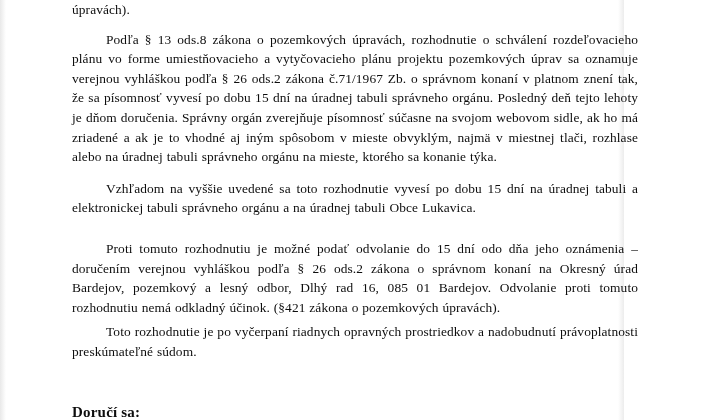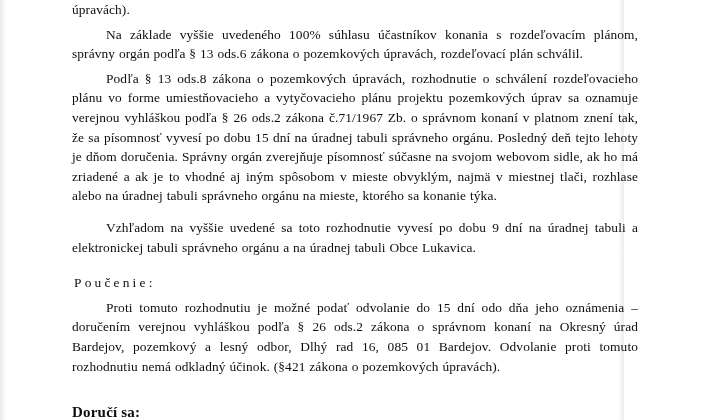--- a/index.html
+++ b/index.html
@@ -81,38 +81,37 @@
 
   <div class="edge-shadow-left"></div>
   <div class="edge-shadow-right"></div>
 
   <div class="doc-body">
 
     <p class="para">úpravách).</p>
 
     <div class="gap-sm"></div>
 
-    <p class="para indent">Na základe vyššie uvedeného 100% súhlasu účastníkov konania s rozdeľovacím plánom, správny orgán podľa § 13 ods.6 zákona o pozemkových úpravách, rozdeľovací plán schválil.</p>
 
     <div class="gap-sm"></div>
 
     <p class="para indent">Podľa § 13 ods.8 zákona o pozemkových úpravách, rozhodnutie o schválení rozdeľovacieho plánu vo forme umiestňovacieho a vytyčovacieho plánu projektu pozemkových úprav sa oznamuje verejnou vyhláškou podľa § 26 ods.2 zákona č.71/1967 Zb. o správnom konaní v platnom znení tak, že sa písomnosť vyvesí po dobu 15 dní na úradnej tabuli správneho orgánu. Posledný deň tejto lehoty je dňom doručenia. Správny orgán zverejňuje písomnosť súčasne na svojom webovom sidle, ak ho má zriadené a ak je to vhodné aj iným spôsobom v mieste obvyklým, najmä v miestnej tlači, rozhlase alebo na úradnej tabuli správneho orgánu na mieste, ktorého sa konanie týka.</p>
 
     <div class="gap-md"></div>
 
-    <p class="para indent">Vzhľadom na vyššie uvedené sa toto rozhodnutie vyvesí po dobu 9 dní na úradnej tabuli a elektronickej tabuli správneho orgánu a na úradnej tabuli Obce Lukavica.</p>
+    <p class="para indent">Vzhľadom na vyššie uvedené sa toto rozhodnutie vyvesí po dobu 15 dní na úradnej tabuli a elektronickej tabuli správneho orgánu a na úradnej tabuli Obce Lukavica.</p>
 
     <div class="gap-lg"></div>
 
-    <p class="heading-pouc">Poučenie:</p>
 
     <div class="gap-sm"></div>
 
     <p class="para indent">Proti tomuto rozhodnutiu je možné podať odvolanie do 15 dní odo dňa jeho oznámenia – doručením verejnou vyhláškou podľa § 26 ods.2 zákona o správnom konaní na Okresný úrad Bardejov, pozemkový a lesný odbor, Dlhý rad 16, 085 01 Bardejov. Odvolanie proti tomuto rozhodnutiu nemá odkladný účinok. (§421 zákona o pozemkových úpravách).</p>
 
     <div class="gap-sm"></div>
 
+    <p class="para indent">Toto rozhodnutie je po vyčerpaní riadnych opravných prostriedkov a nadobudnutí právoplatnosti preskúmateľné súdom.</p>
 
   </div>
 
   <div class="footer-line">Doručí sa:</div>
 
 </div>
 
 </body></html>

